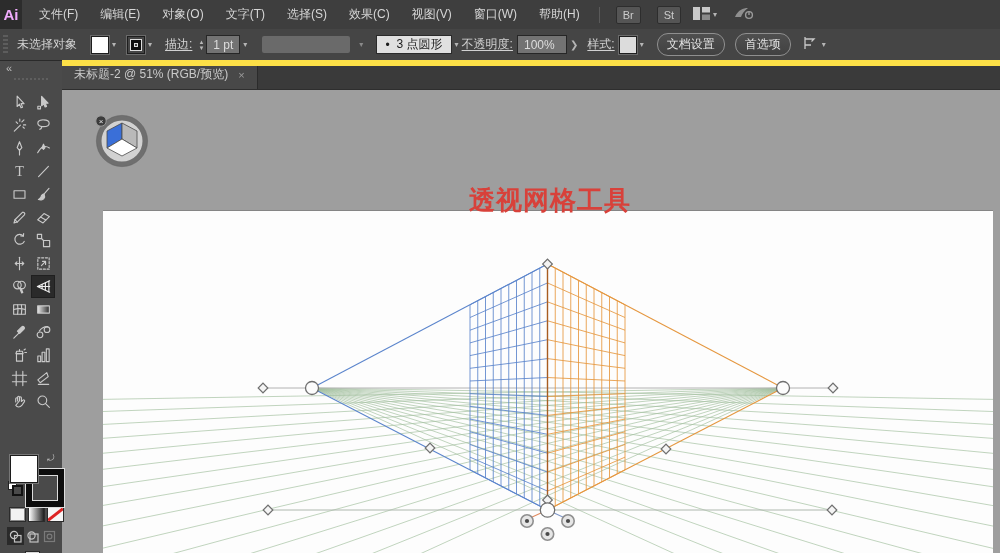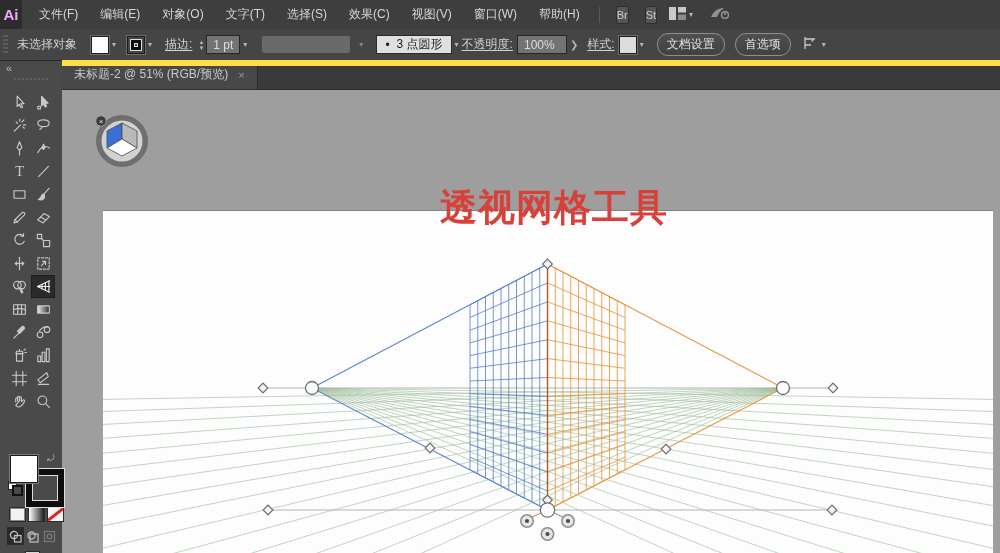--- a/index.html
+++ b/index.html
@@ -8,21 +8,21 @@
 
   
   .menubar{position:absolute;top:0;left:0;right:0;height:29px;background:#3e3e3e;
            border-bottom:1px solid #2a2a2a;display:flex;align-items:center;
            color:#d6d6d6;font-size:12px;z-index:12}
   .ai-logo{width:22px;height:29px;background:#2c2c2c;color:#f0abfc;font-weight:bold;
            font-size:15px;display:flex;align-items:center;justify-content:center;margin-right:6px}
   .menu-item{padding:0 11px;line-height:29px;cursor:default;white-space:nowrap}
   .mb-sep{width:1px;height:16px;background:#5a5a5a;margin:0 8px}
   .mb-btn{background:#555;border:1px solid #2d2d2d;border-radius:2px;color:#ccc;
-          font-size:11px;padding:2px 0;margin:0 8px;line-height:12px}
+          font-size:11px;padding:2px 6px;margin:0 8px;line-height:12px}
   .chev{font-size:8px;color:#b5b5b5;margin:0 3px}
 
   
   .controlbar{position:absolute;top:29px;left:0;right:0;height:31px;background:#454545;
               border-bottom:6px solid #fde047;display:flex;align-items:center;
               font-size:12px;color:#d2d2d2;z-index:12}
   .grip{width:5px;height:20px;margin:0 5px 0 3px;
         background:repeating-linear-gradient(to bottom,#5d5d5d 0 2px,transparent 2px 4px)}
   .cb-status{margin:0 14px 0 4px;white-space:nowrap}
   .swatch{width:16px;height:16px;border:1px solid #1e1e1e;background:#fff;box-shadow:0 0 0 1px #6a6a6a}
@@ -77,21 +77,21 @@
   .moderow .mode.active{background:#2a2a2a}
   .moderow .mode.dim svg{stroke:#7a7a7a}
   .screenmode{position:absolute;top:490px;left:25px;width:13px;height:4px;background:#d8d8d8;border:1px solid #2a2a2a}
 
   
   .canvas{position:absolute;left:62px;top:89px;right:0;bottom:0;background:#9e9e9e;z-index:1}
   .artboard{position:absolute;left:103px;top:210px;width:890px;height:343px;background:#fdfdfd;
             border-top:1px solid #858585;z-index:2}
   #grid-svg{position:absolute;left:0;top:0;width:1000px;height:553px;z-index:5;pointer-events:none}
   .canvas-title{position:absolute;left:440px;top:183px;width:220px;text-align:center;z-index:6;
-                font-family:"Liberation Serif",serif;font-weight:bold;font-size:37px;
+                font-family:"Liberation Serif",serif;font-weight:bold;font-size:26px;
                 letter-spacing:1px;white-space:nowrap}
 </style>
 </head>
 <body>
 
 <div class="menubar">
   <div class="ai-logo">Ai</div>
   <div class="menu-item">文件(F)</div>
   <div class="menu-item">编辑(E)</div>
   <div class="menu-item">对象(O)</div>

